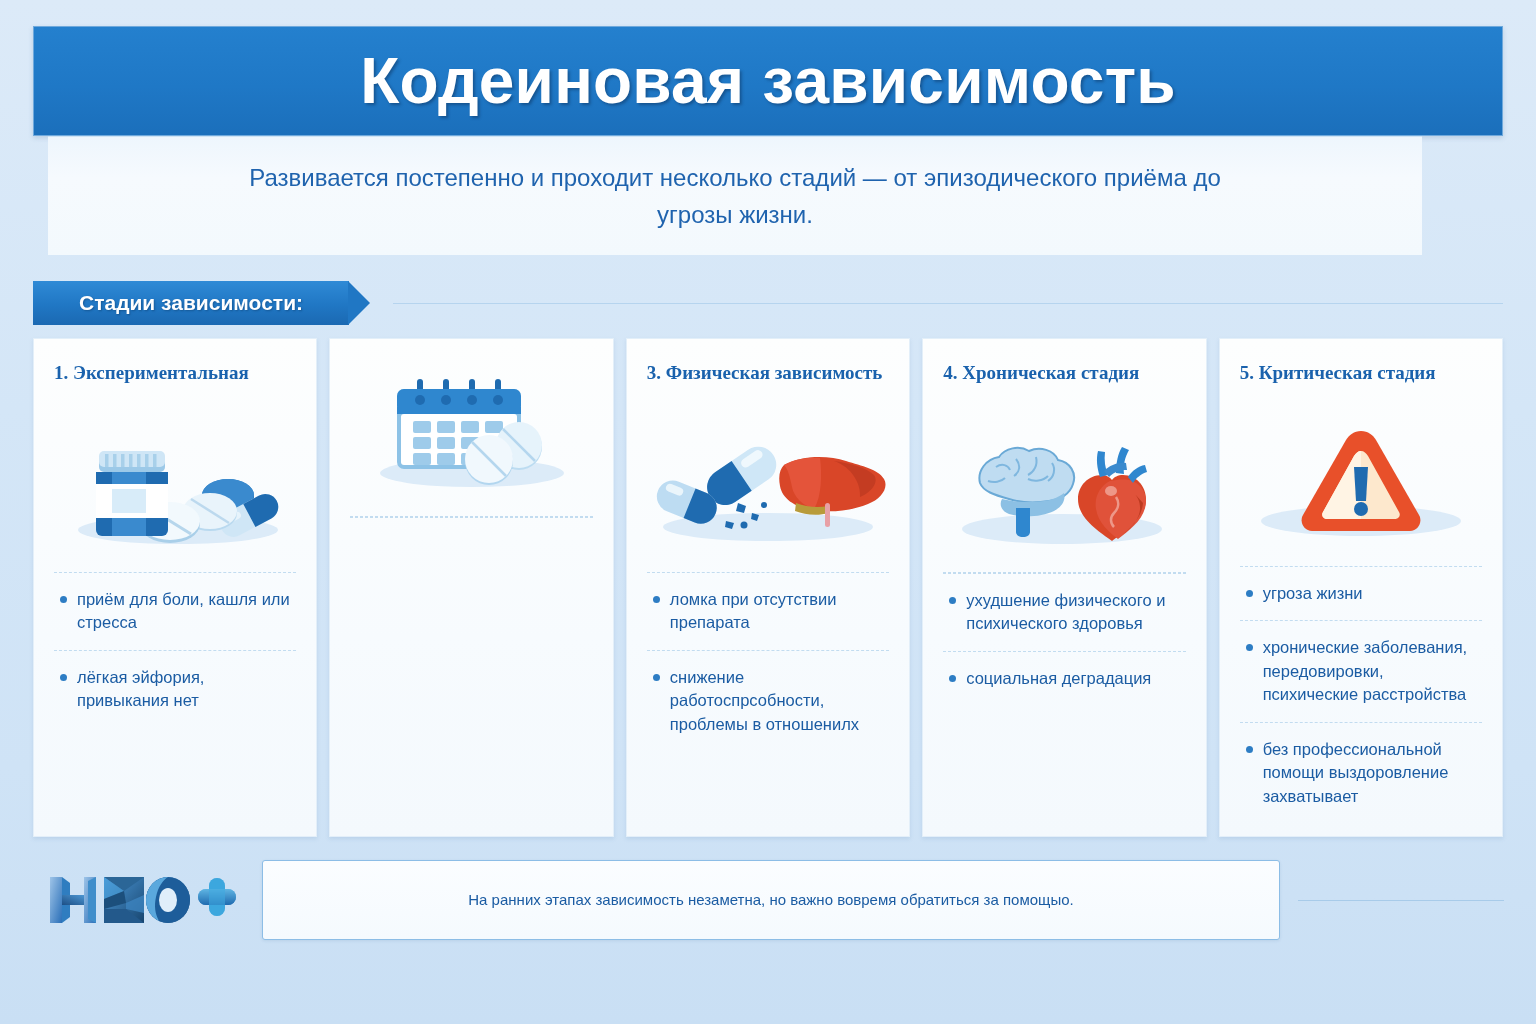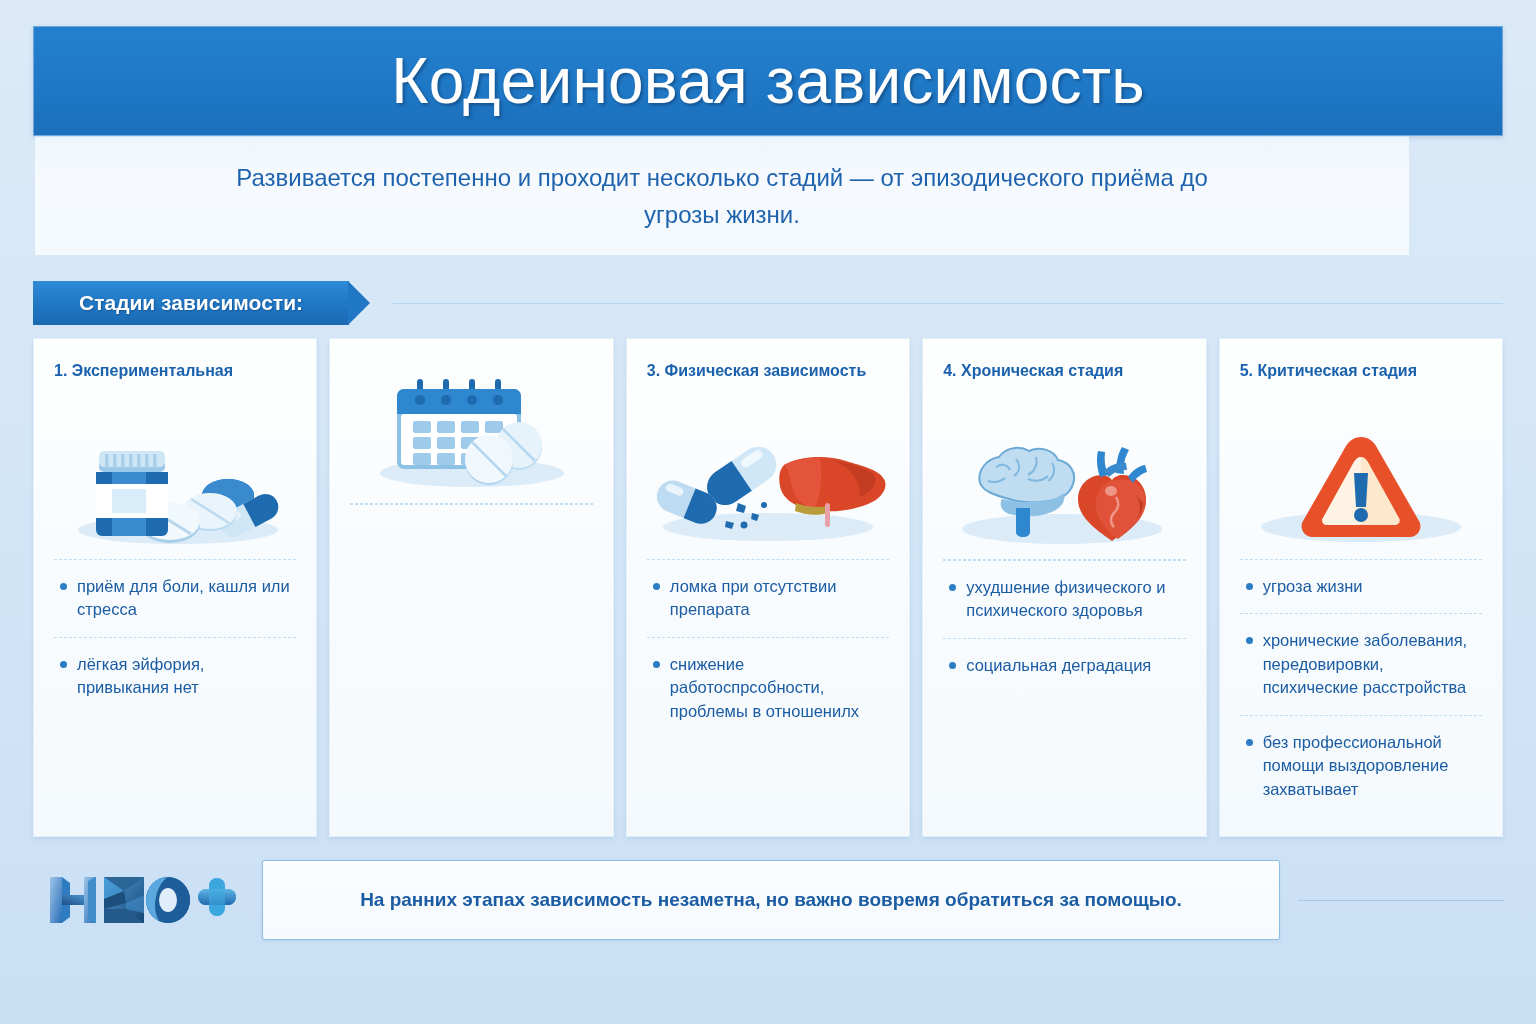--- a/index.html
+++ b/index.html
@@ -16,27 +16,27 @@
   
   .title-band {
     position: absolute; left: 33px; top: 26px; width: 1470px; height: 110px;
     background: linear-gradient(180deg,#2480ce 0%,#1f78c6 55%,#1b6fbb 100%);
     border: 1px solid #6fa9dc;
     display: flex; align-items: center; justify-content: center;
     box-shadow: 0 2px 5px rgba(40,90,140,.18);
   }
   .title-band h1 {
     color: #ffffff;
-    font-size: 64px; font-weight: 400; letter-spacing: .2px;
+    font-size: 64px; font-weight: 700; letter-spacing: .2px;
     text-shadow: 2px 2px 3px rgba(10,45,85,.45);
     line-height: 1;
   }
 
   .subtitle-panel {
-    position: absolute; left: 35px; top: 136px; width: 1374px; height: 119px;
+    position: absolute; left: 48px; top: 136px; width: 1374px; height: 119px;
     background: linear-gradient(180deg,#eef6fd 0%,#f6fafe 35%,#f3f9fd 100%);
     border-top: 1px solid #cfe3f4;
     display: flex; align-items: center; justify-content: center;
     text-align: center;
   }
   .subtitle-panel p {
     color: #1f63ae; font-size: 24px; line-height: 1.55; font-weight: 400;
     max-width: 1040px;
   }
 
@@ -68,34 +68,35 @@
   }
   .card {
     flex: 1 1 0; min-width: 0;
     background: linear-gradient(180deg,#fdfefe 0%,#f7fbfe 60%,#f4f9fd 100%);
     border: 1px solid #e3eff9;
     box-shadow: 0 2px 4px rgba(60,110,160,.13);
     padding: 22px 20px 14px 20px;
     display: flex; flex-direction: column;
   }
   .card-title {
-    color: #1a62ad; font-size: 16px; font-weight: 700; line-height: 1.28;
+    color: #1a62ad; font-size: 19px; font-weight: 700; line-height: 1.28;
     min-height: 56px;
+    font-family: Liberation Serif, serif;
   }
 
   
   .icon-area {
     height: 124px; margin-top: 6px;
     display: flex; align-items: flex-end; justify-content: center;
     position: relative;
   }
   .icon-area svg { display:block; }
 
   
-  .bullets { margin-top: 12px; display: flex; flex-direction: column; }
+  .bullets { margin-top: 25px; display: flex; flex-direction: column; }
   .bullet-sep { height: 1px; border-top: 1px dashed #c2dcf0; }
   .bullet {
     display: flex; gap: 10px; align-items: flex-start;
     padding: 15px 0 15px 6px;
     color: #1b5ca3; font-size: 16.5px; line-height: 1.42;
   }
   .dot {
     flex: 0 0 auto; width: 7px; height: 7px; border-radius: 50%;
     background: #2d7dc4; margin-top: 8px;
   }
@@ -106,21 +107,21 @@
     position: absolute; left: 48px; top: 14px; width: 190px; height: 62px;
   }
   .note {
     position: absolute; left: 262px; top: 5px; width: 1018px; height: 80px;
     background: linear-gradient(180deg,#fbfdff 0%,#f5fafe 100%);
     border: 1px solid #8cbde6;
     border-radius: 3px;
     display: flex; align-items: center; justify-content: center;
     box-shadow: 0 1px 3px rgba(60,110,160,.12);
   }
-  .note p { color:#1b5ca3; font-size: 19px; line-height: 1.35; font-weight: bold; }
+  .note p { color:#1b5ca3; font-size: 15px; line-height: 1.35; }
   .note-rule {
     position: absolute; left: 1298px; top: 45px; width: 206px; height: 1px;
     background: #a8cbe9;
   }
 </style>
 </head>
 <body>
 
 <div class="title-band">
   <h1>Кодеиновая зависимость</h1>

